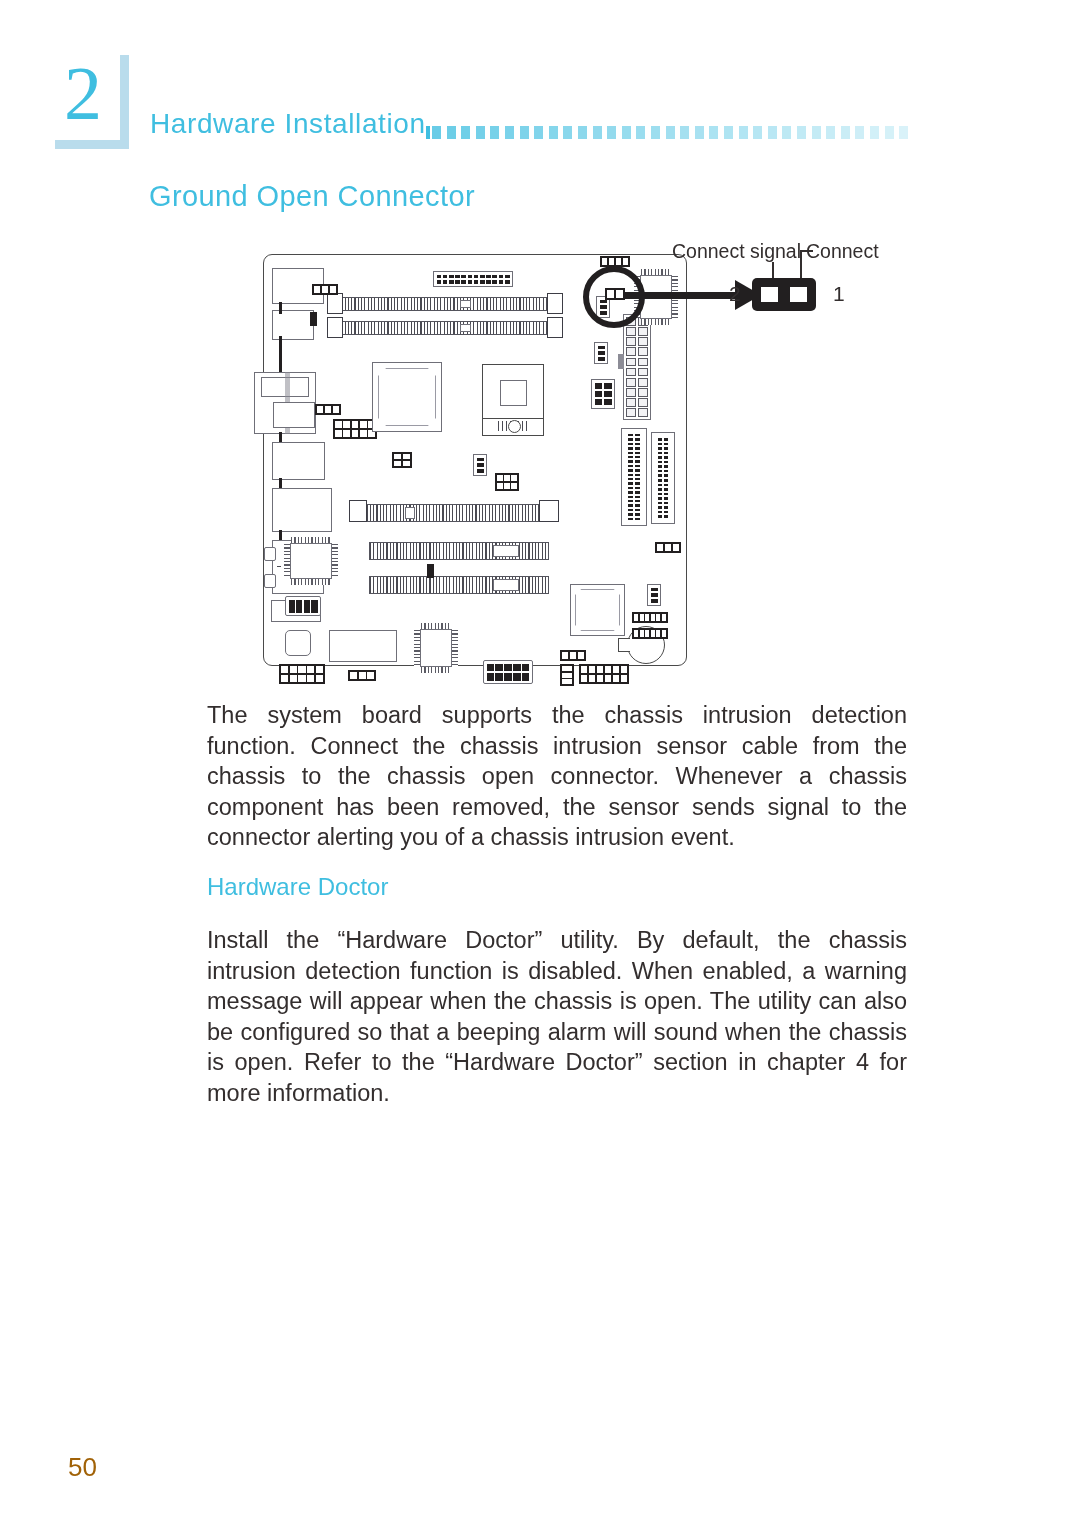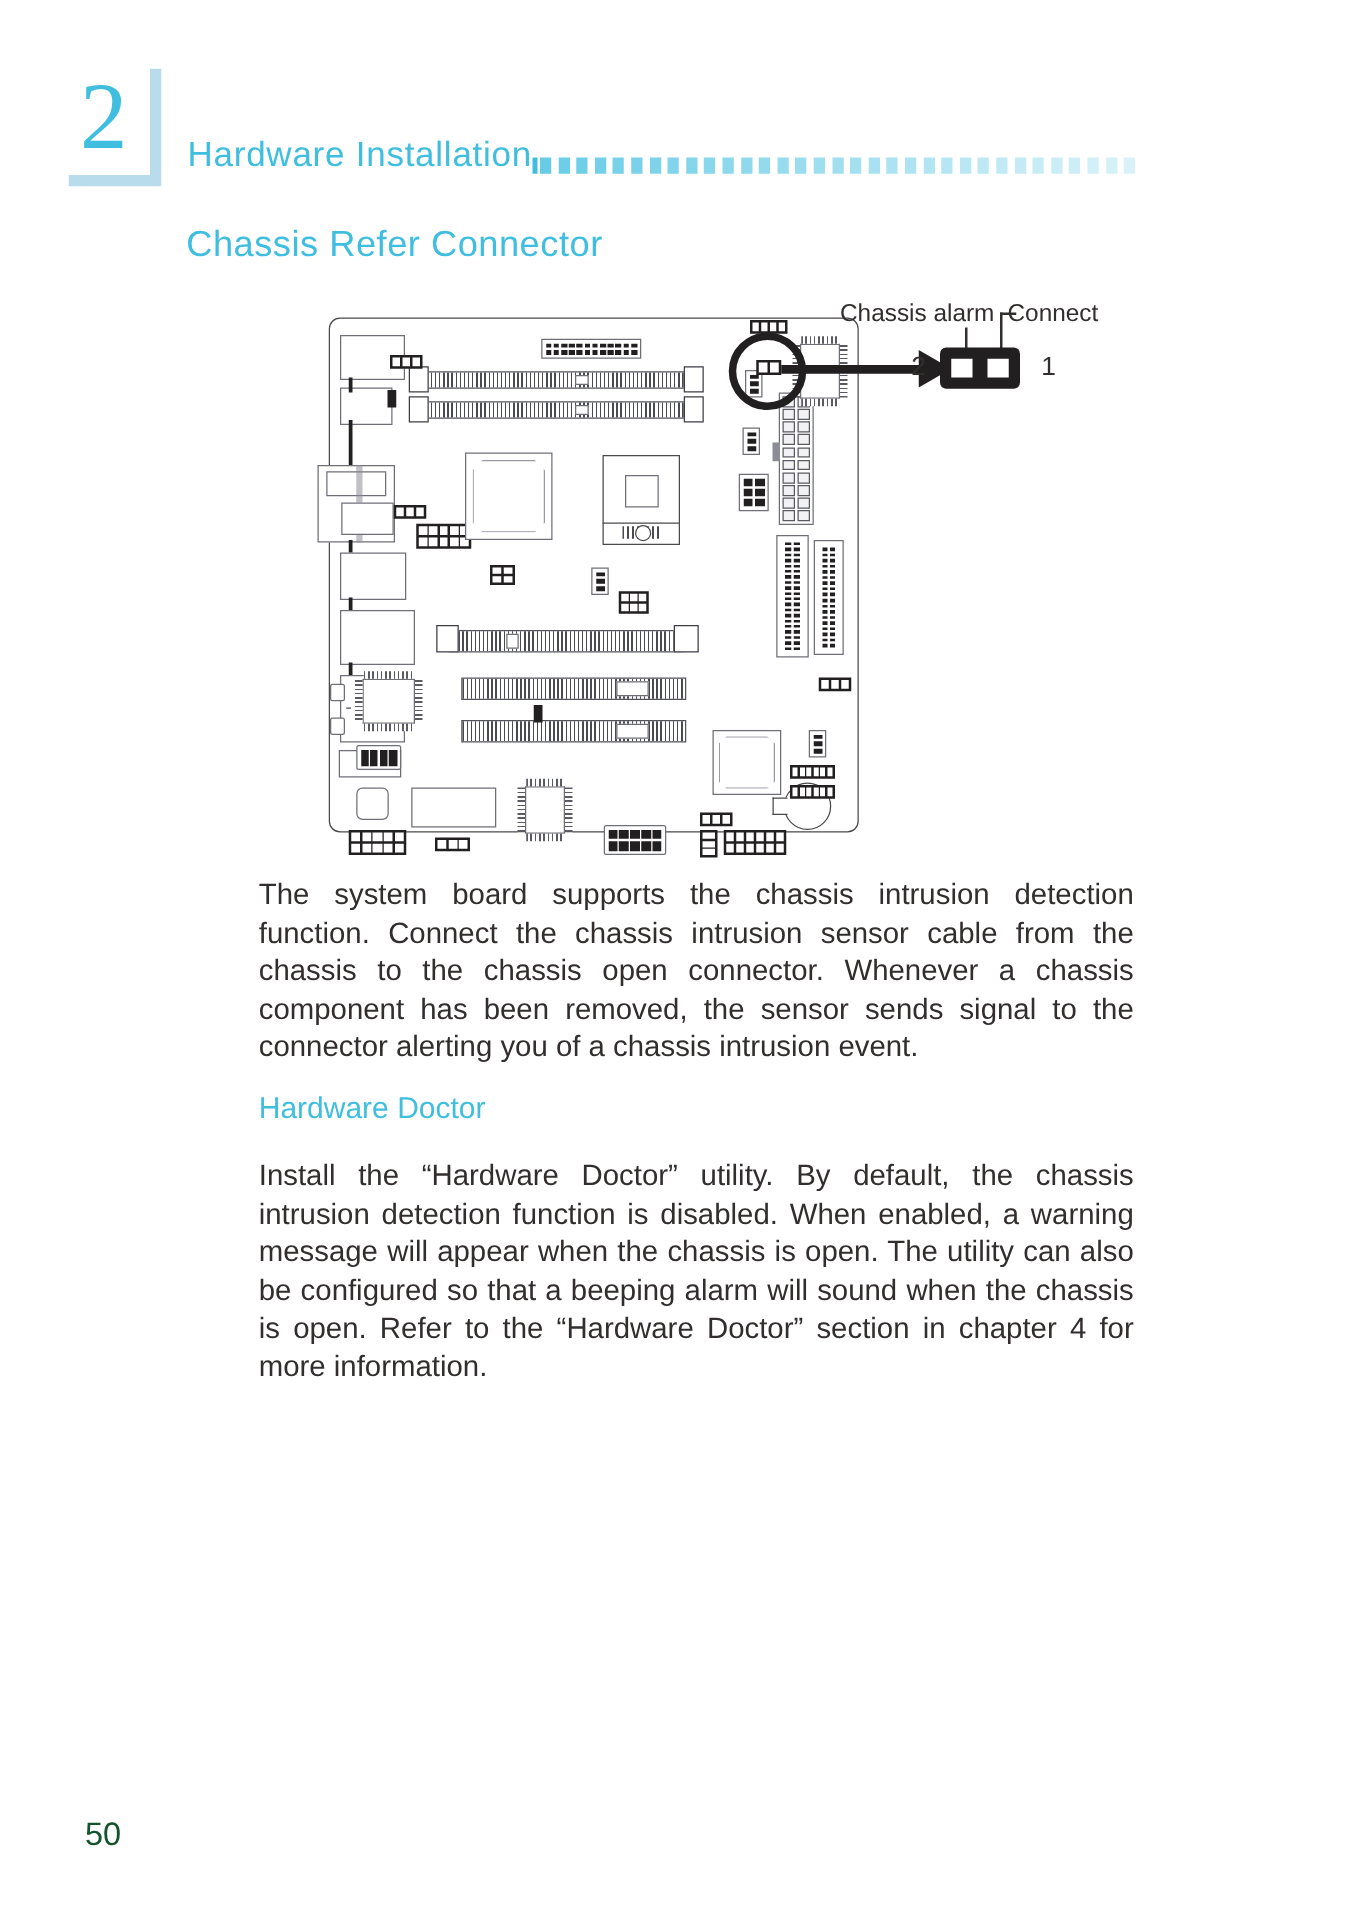--- a/index.html
+++ b/index.html
@@ -294,21 +294,21 @@
     color: #3fbee0;
     white-space: nowrap;
   }
   #para-2 { top: 925px; }
 
   #page-number {
     position: absolute;
     left: 68px;
     top: 1452px;
     font-size: 26px;
-    color: #14532d;
+    color: #a16207;
   }
 </style>
 </head>
 <body>
 
 <div id="chapter-badge">
   <div class="shadow"></div>
   <div class="face"></div>
   <div class="num">2</div>
 </div>
@@ -344,21 +344,21 @@
     <i style="left: 379.6px; background: rgba(63, 190, 224, 0.31);"></i>
     <i style="left: 394.2px; background: rgba(63, 190, 224, 0.29);"></i>
     <i style="left: 408.8px; background: rgba(63, 190, 224, 0.275);"></i>
     <i style="left: 423.4px; background: rgba(63, 190, 224, 0.255);"></i>
     <i style="left: 438px; background: rgba(63, 190, 224, 0.235);"></i>
     <i style="left: 452.6px; background: rgba(63, 190, 224, 0.22);"></i>
     <i style="left: 467.2px; background: rgba(63, 190, 224, 0.2);"></i>
     <i style="left: -6px; width: 4px; background: rgb(63, 190, 224);"></i>
   </div>
 
-<div id="section-title">Chassis Refer Connector</div>
+<div id="section-title">Ground Open Connector</div>
 
 <div id="figure">
 
   <div class="mb-outline"></div>
 
   <div class="pt ol" style="left:17px;top:32px;width:52px;height:36px;"></div>
   <div class="pt ol" style="left:17px;top:74px;width:42px;height:30px;"></div>
   <div class="pt blk" style="left:24px;top:66px;width:2.5px;height:12px;"></div>
   <div class="pt blk" style="left:24px;top:100px;width:2.5px;height:38px;"></div>
 
@@ -733,21 +733,21 @@
   <div class="hdr" style="left:400px;top:306px;width:26px;height:11px;grid-template-columns:repeat(3,1fr);">
       <s></s>
       <s></s>
       <s></s>
     </div>
 
   <div id="hl-circle"></div>
   <div id="hl-arrow-line"></div>
   <div id="hl-arrow-head"></div>
 
-  <div id="lbl-chassis-signal">Chassis  alarm</div>
+  <div id="lbl-chassis-signal">Connect  signal</div>
   <div id="lbl-ground">Connect</div>
   <div id="leader-signal"></div>
   <div id="leader-ground-v"></div>
   <div id="leader-ground-h"></div>
 
   <div id="conn-pin2">2</div>
   <div id="conn-body">
     <s class="a"></s>
     <s class="b"></s>
   </div>

